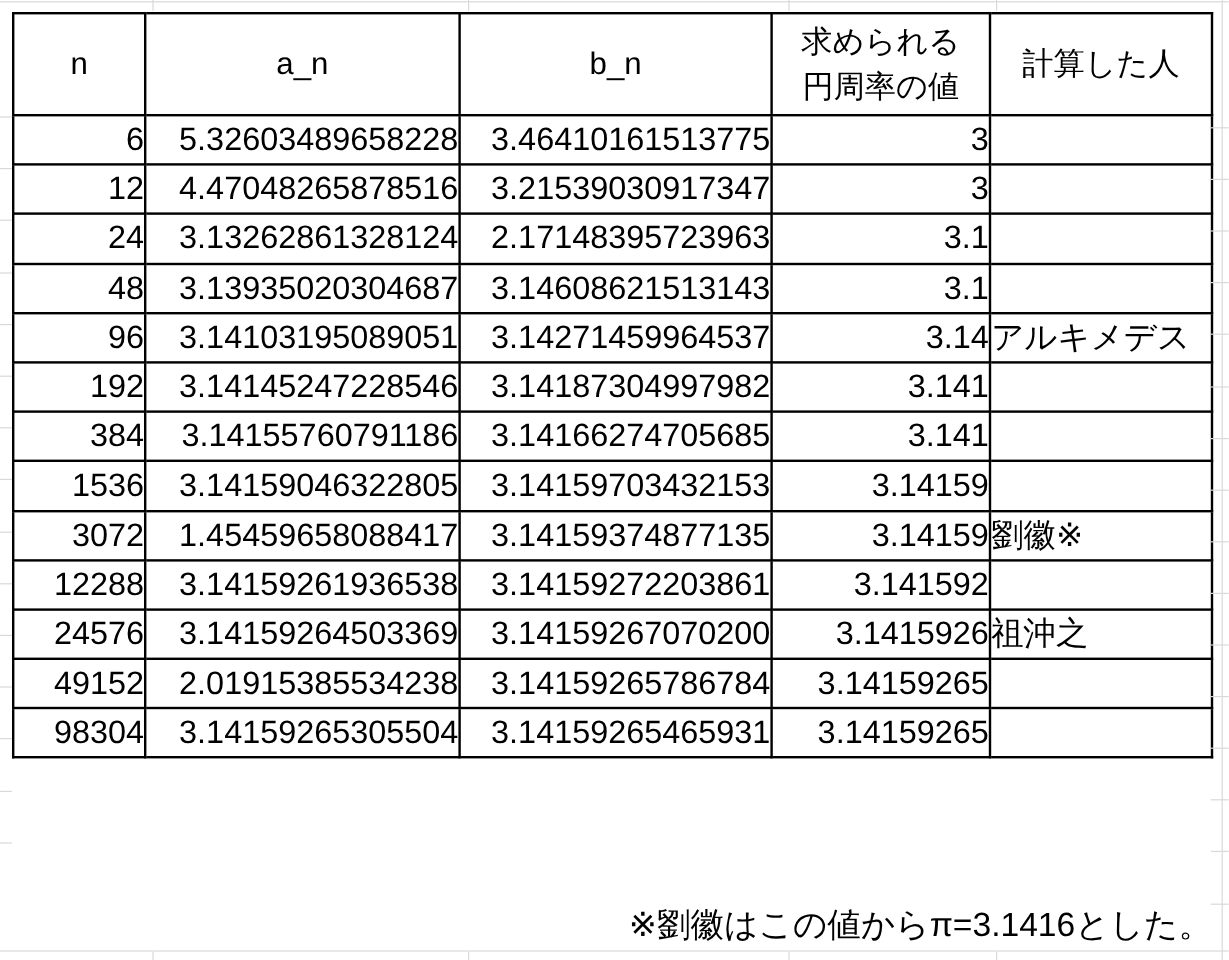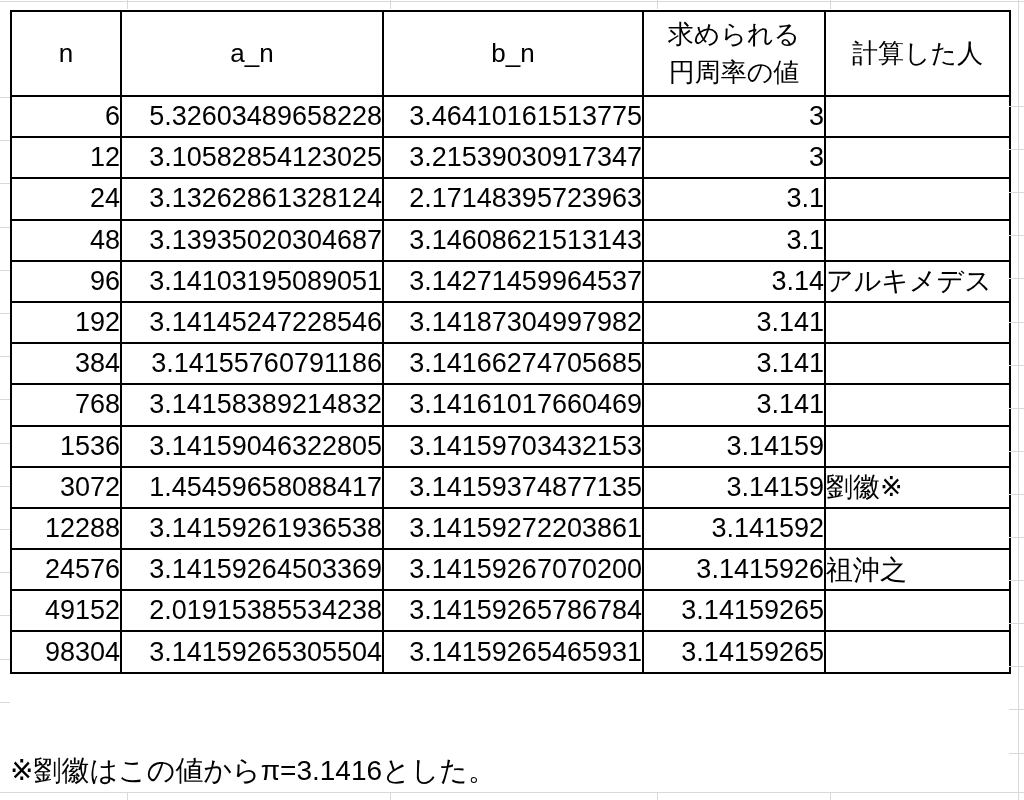--- a/index.html
+++ b/index.html
@@ -65,21 +65,21 @@
     padding-left: 5px;
     font-size: 26px;
   }
   .footnote {
     position: absolute;
     left: 10px;
     top: 749px;
     width: 1000px;
     height: 44px;
     line-height: 44px;
-    text-align: left;
+    text-align: right;
     font-size: 28px;
     white-space: nowrap;
   }
 </style>
 </head>
 <body>
 
 <div id="canvas">
 
   <table class="pi-table">
@@ -103,21 +103,21 @@
     <tbody>
         <tr>
           <td class="col-n">6</td>
           <td class="col-a_n">5.32603489658228</td>
           <td class="col-b_n">3.46410161513775</td>
           <td class="col-pi">3</td>
           <td class="col-person"></td>
         </tr>
         <tr>
           <td class="col-n">12</td>
-          <td class="col-a_n">3.10582854123025</td>
+          <td class="col-a_n">4.47048265878516</td>
           <td class="col-b_n">3.21539030917347</td>
           <td class="col-pi">3</td>
           <td class="col-person"></td>
         </tr>
         <tr>
           <td class="col-n">24</td>
           <td class="col-a_n">3.13262861328124</td>
           <td class="col-b_n">2.17148395723963</td>
           <td class="col-pi">3.1</td>
           <td class="col-person"></td>
@@ -140,27 +140,20 @@
           <td class="col-n">192</td>
           <td class="col-a_n">3.14145247228546</td>
           <td class="col-b_n">3.14187304997982</td>
           <td class="col-pi">3.141</td>
           <td class="col-person"></td>
         </tr>
         <tr>
           <td class="col-n">384</td>
           <td class="col-a_n">3.14155760791186</td>
           <td class="col-b_n">3.14166274705685</td>
-          <td class="col-pi">3.141</td>
-          <td class="col-person"></td>
-        </tr>
-        <tr>
-          <td class="col-n">768</td>
-          <td class="col-a_n">3.14158389214832</td>
-          <td class="col-b_n">3.14161017660469</td>
           <td class="col-pi">3.141</td>
           <td class="col-person"></td>
         </tr>
         <tr>
           <td class="col-n">1536</td>
           <td class="col-a_n">3.14159046322805</td>
           <td class="col-b_n">3.14159703432153</td>
           <td class="col-pi">3.14159</td>
           <td class="col-person"></td>
         </tr>

